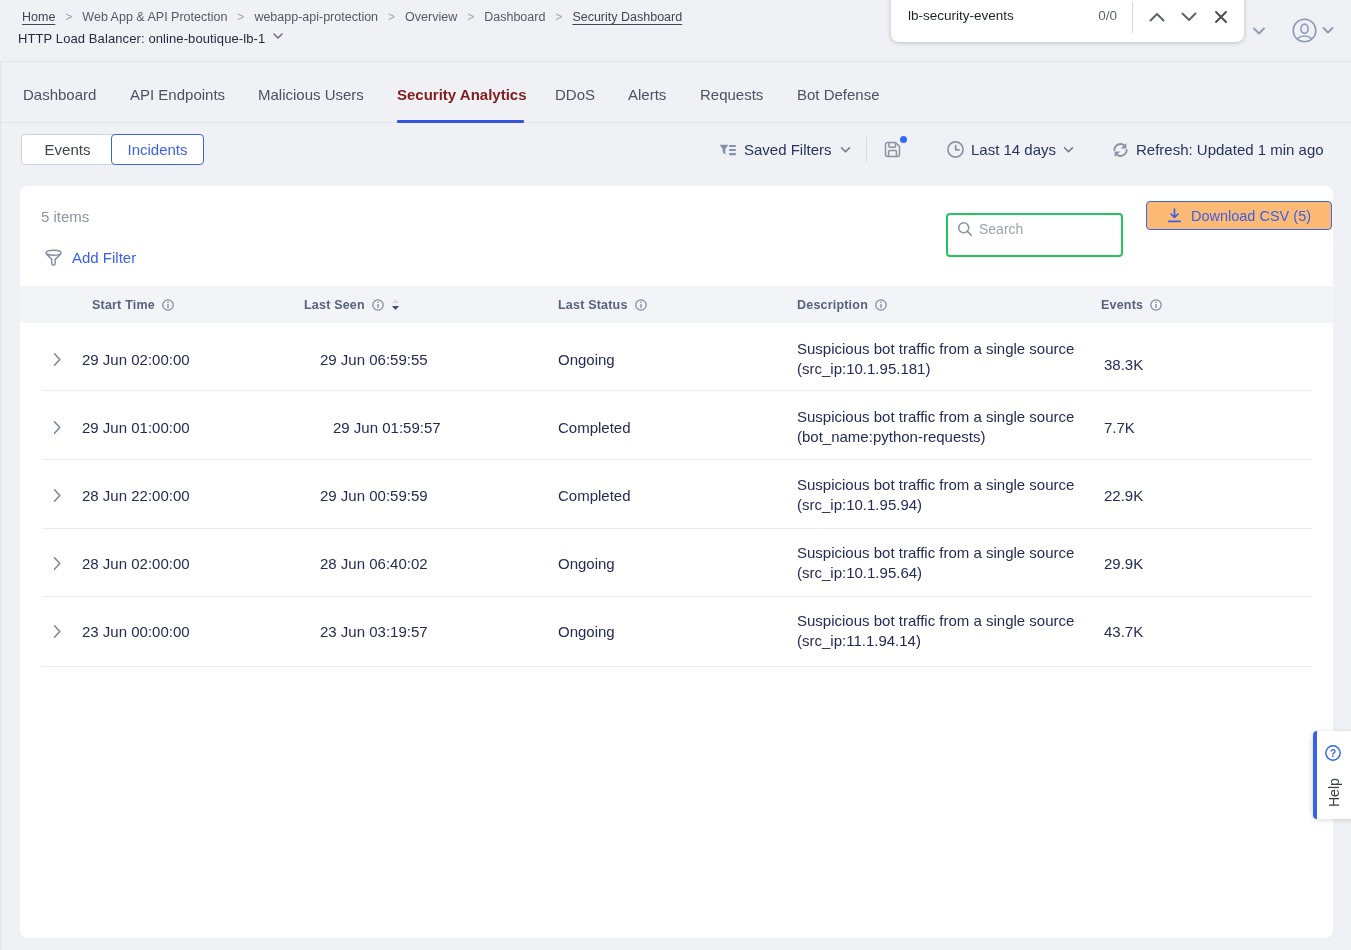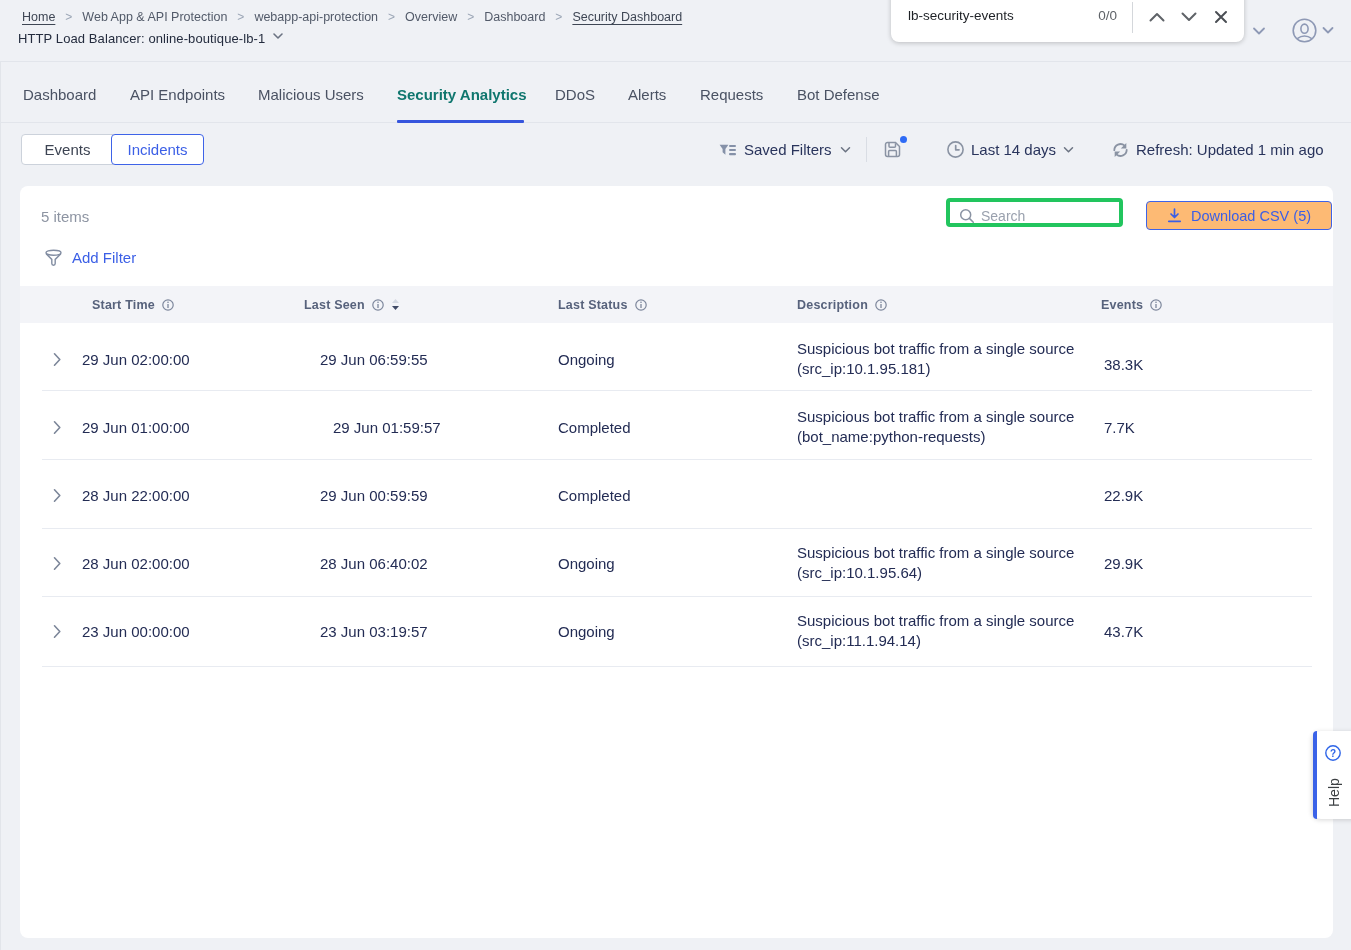--- a/index.html
+++ b/index.html
@@ -30,37 +30,37 @@
   #findbar .cnt { position:absolute; right:127px; top:26px; font-size:13.5px; color:#5f6368; }
   #findbar .vline { position:absolute; left:241px; top:20px; width:1px; height:31px; background:#d4d7db; }
   #findbar svg { position:absolute; }
 
   
   .tr-ico { position:absolute; color:#8e99b5; }
 
   
   #tabs { position:absolute; left:0; top:86px; font-size:15px; color:#4a5263; white-space:nowrap; }
   #tabs span { position:absolute; top:0; }
-  #tabs .active { color:#0f766e; font-weight:bold; }
+  #tabs .active { color:#7f1d1d; font-weight:bold; }
   #tabbar-line { position:absolute; left:0; top:122px; width:1351px; height:1px; background:#e2e5eb; }
   #tab-underline { position:absolute; left:397px; top:119.5px; width:127px; height:3px; background:#3655dd; border-radius:1px; }
 
   
   .segbtn { position:absolute; top:134px; height:31px; background:#fff; font-size:15px;
     display:flex; align-items:center; justify-content:center; }
   #btn-events { left:21px; width:93px; border:1px solid #ccd2db; border-radius:4px 0 0 4px; color:#3d4453; }
   #btn-incidents { left:111px; width:93px; border:1.5px solid #3e63e8; border-radius:4px; color:#3b5fe6; }
 
   #ctrl-right { position:absolute; top:134px; left:0; width:1351px; height:31px; }
   .ctrl-item { position:absolute; top:0; height:31px; display:flex; align-items:center; font-size:15px; color:#29345c; white-space:nowrap; }
 
   
   #panel { position:absolute; left:20px; top:186px; width:1313px; height:752px; background:#ffffff; border-radius:8px; }
   #items { position:absolute; left:21px; top:22px; font-size:15px; color:#8d94a2; }
-  #searchbox { position:absolute; left:926px; top:12px; width:177px; height:29px; border:4px solid #22c55e; border-radius:4px; background:#fff; }
+  #searchbox { position:absolute; left:926px; top:27px; width:177px; height:44px; border:2px solid #22c55e; border-radius:4px; background:#fff; }
   #searchbox .ph { position:absolute; left:31px; top:6px; font-size:14px; color:#9aa1ae; }
   #dlbtn { position:absolute; left:1126px; top:15px; width:186px; height:29px; border:1px solid #3e63e8; border-radius:4px;
     color:#3b5fe6; font-size:14.5px; display:flex; align-items:center; justify-content:center; gap:9px; background:#fdba74; }
   #addfilter { position:absolute; left:25px; top:56px; height:31px; display:flex; align-items:center; font-size:15px; color:#3b5fe6; }
 
   
   #thead { position:absolute; left:0; top:100px; width:1313px; height:37px; background:#f3f4f8; }
   .th { position:absolute; top:0; height:37px; display:flex; align-items:center; font-size:12.5px; font-weight:bold; color:#57627c; letter-spacing:0.2px; gap:7px; }
   .row { position:absolute; left:22px; width:1270px; border-bottom:1px solid #e8ebf1; }
   .cell { position:absolute; font-size:15px; color:#232c54; white-space:nowrap; }
@@ -252,20 +252,21 @@
       <div class="cell c4" style="top:16px;">Suspicious bot traffic from a single source (bot_name:python-requests)</div>
       <div class="cell c5" style="top:27.5px;">7.7K</div>
     </div>
     <div class="row" style="top:273.5px; height:69px;">
       <svg class="rowchev" style="top:28px;" width="10" height="15" viewBox="0 0 10 15">
         <path d="M2.5 1.8l5.3 5.7-5.3 5.7" fill="none" stroke="#7c8699" stroke-width="1.6" stroke-linecap="round" stroke-linejoin="round"></path>
       </svg>
       <div class="cell c1" style="top:27px;">28 Jun 22:00:00</div>
       <div class="cell c2" style="top:27px;">29 Jun 00:59:59</div>
       <div class="cell c3" style="top:27px;">Completed</div>
+      <div class="cell c4" style="top:15.5px;">Suspicious bot traffic from a single source (src_ip:10.1.95.94)</div>
       <div class="cell c5" style="top:27px;">22.9K</div>
     </div>
     <div class="row" style="top:342.5px; height:68.5px;">
       <svg class="rowchev" style="top:27px;" width="10" height="15" viewBox="0 0 10 15">
         <path d="M2.5 1.8l5.3 5.7-5.3 5.7" fill="none" stroke="#7c8699" stroke-width="1.6" stroke-linecap="round" stroke-linejoin="round"></path>
       </svg>
       <div class="cell c1" style="top:26px;">28 Jun 02:00:00</div>
       <div class="cell c2" style="top:26px;">28 Jun 06:40:02</div>
       <div class="cell c3" style="top:26px;">Ongoing</div>
       <div class="cell c4" style="top:14.5px;">Suspicious bot traffic from a single source (src_ip:10.1.95.64)</div>

